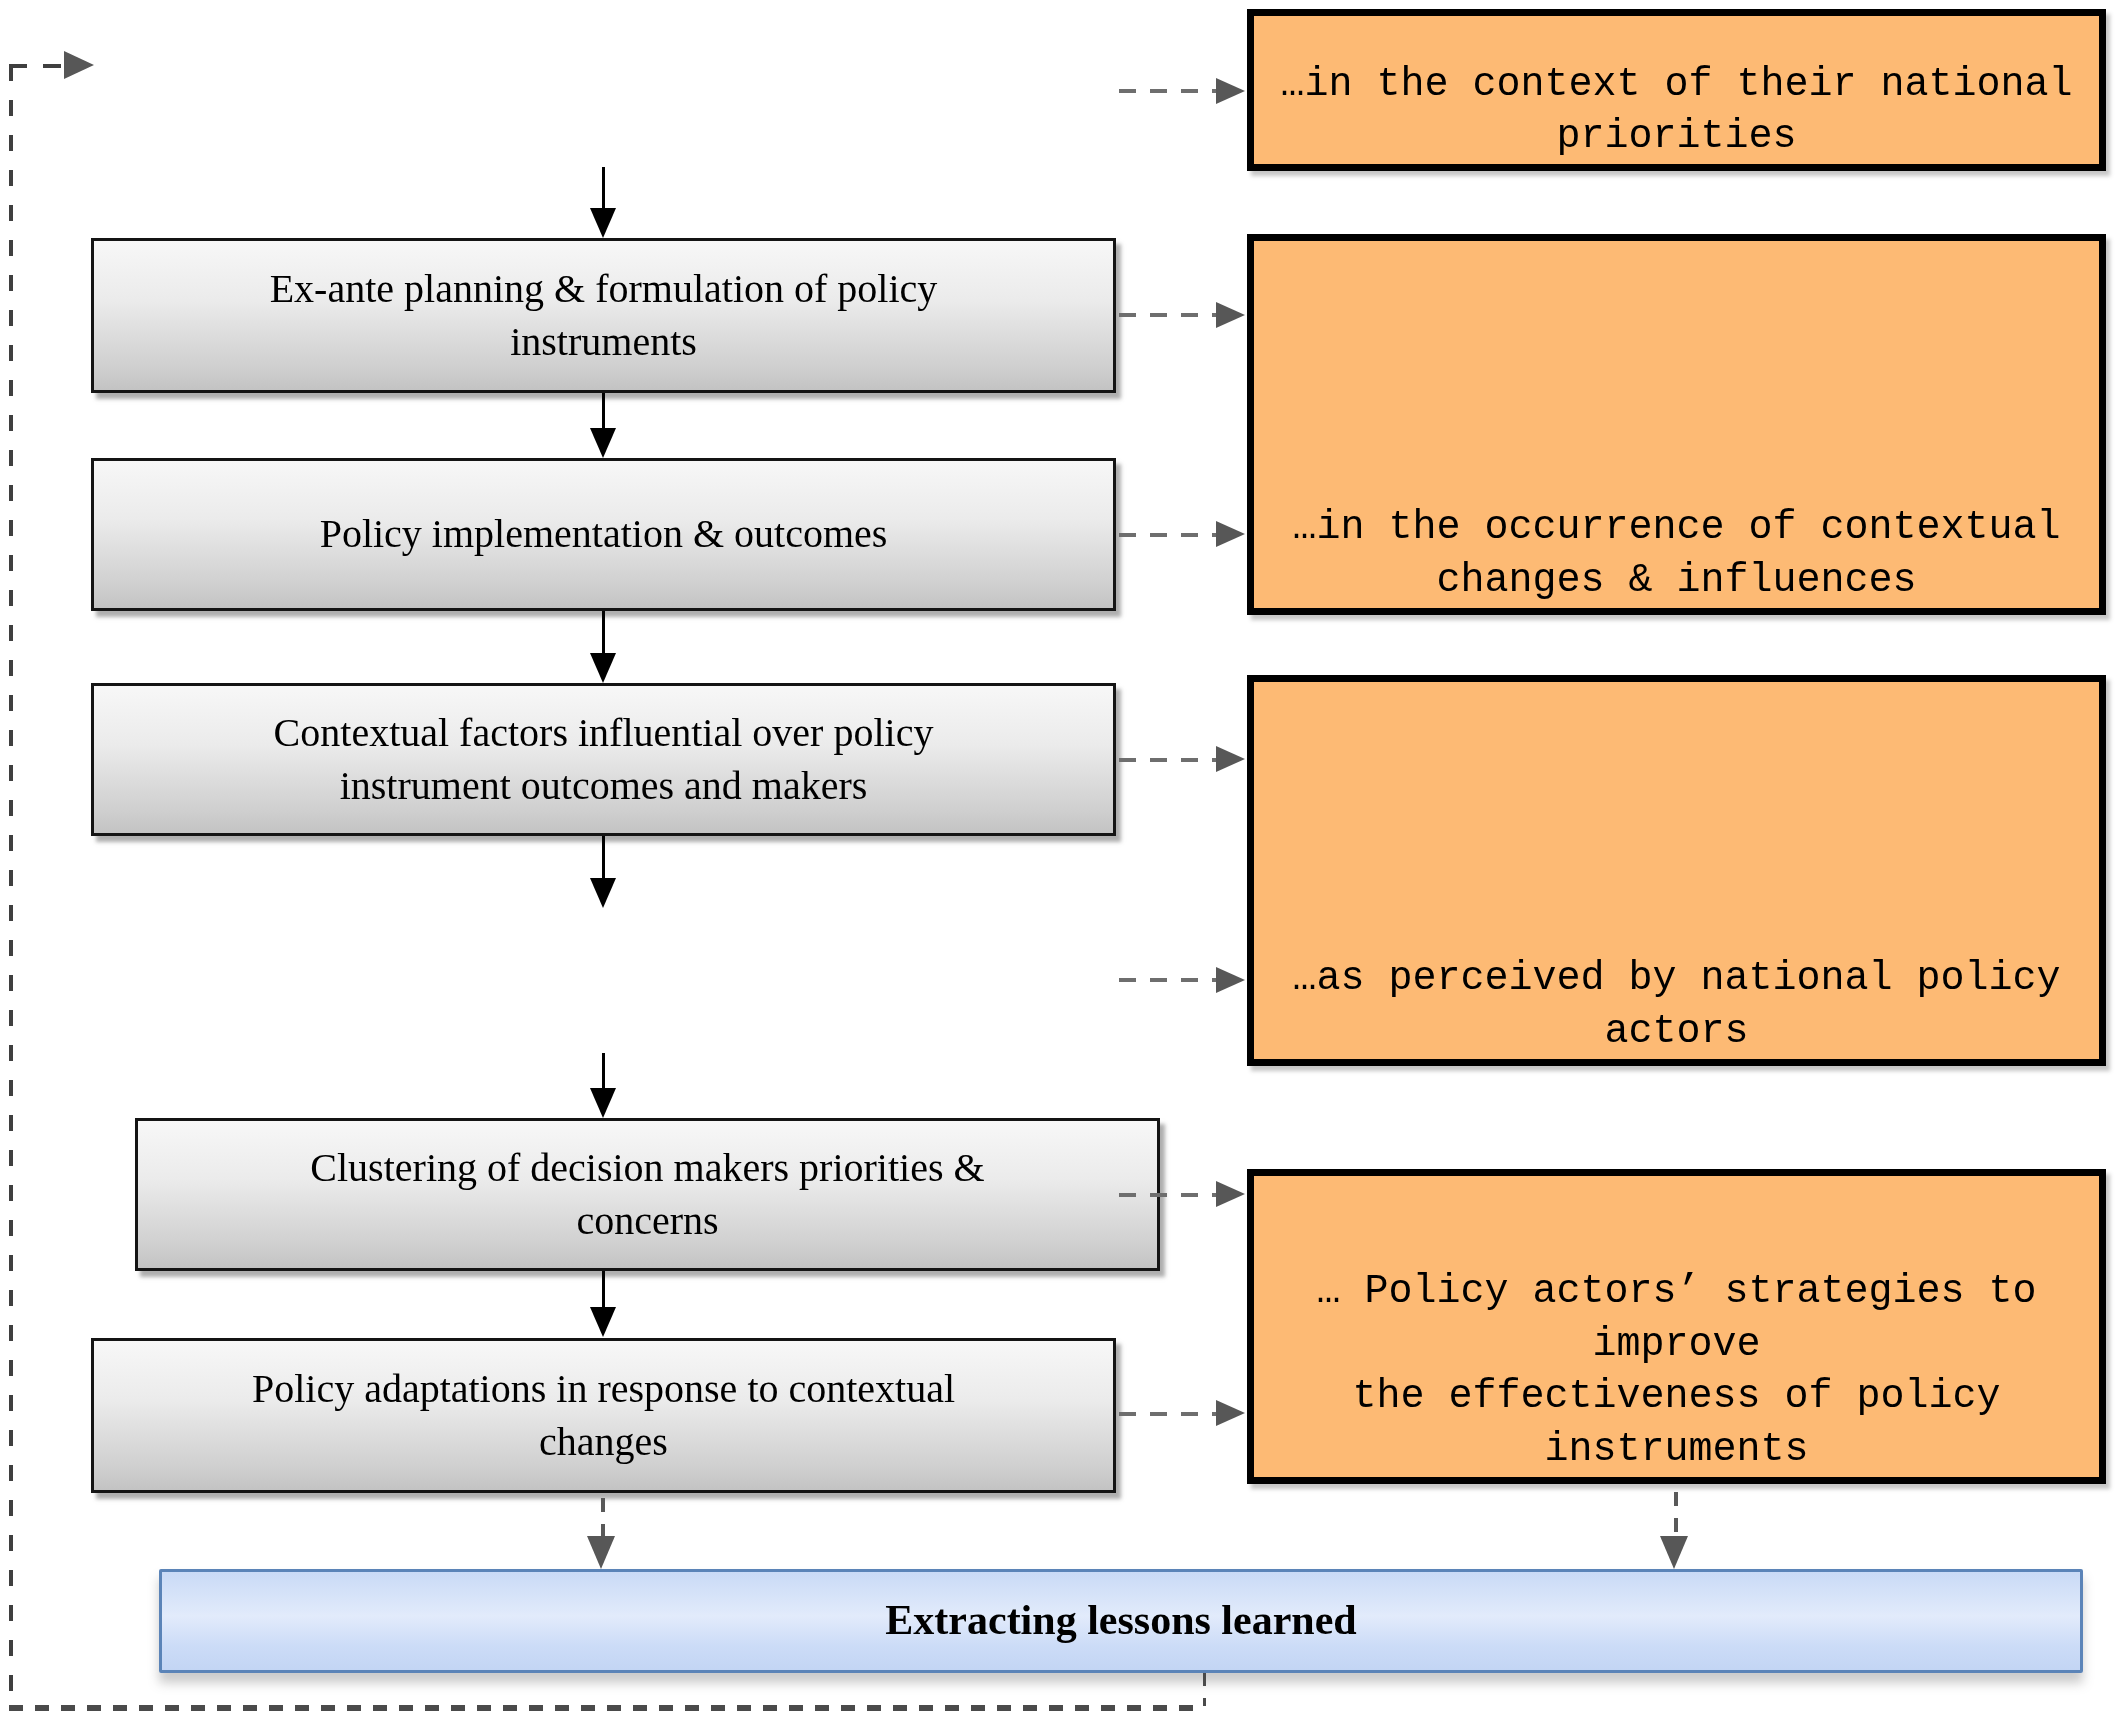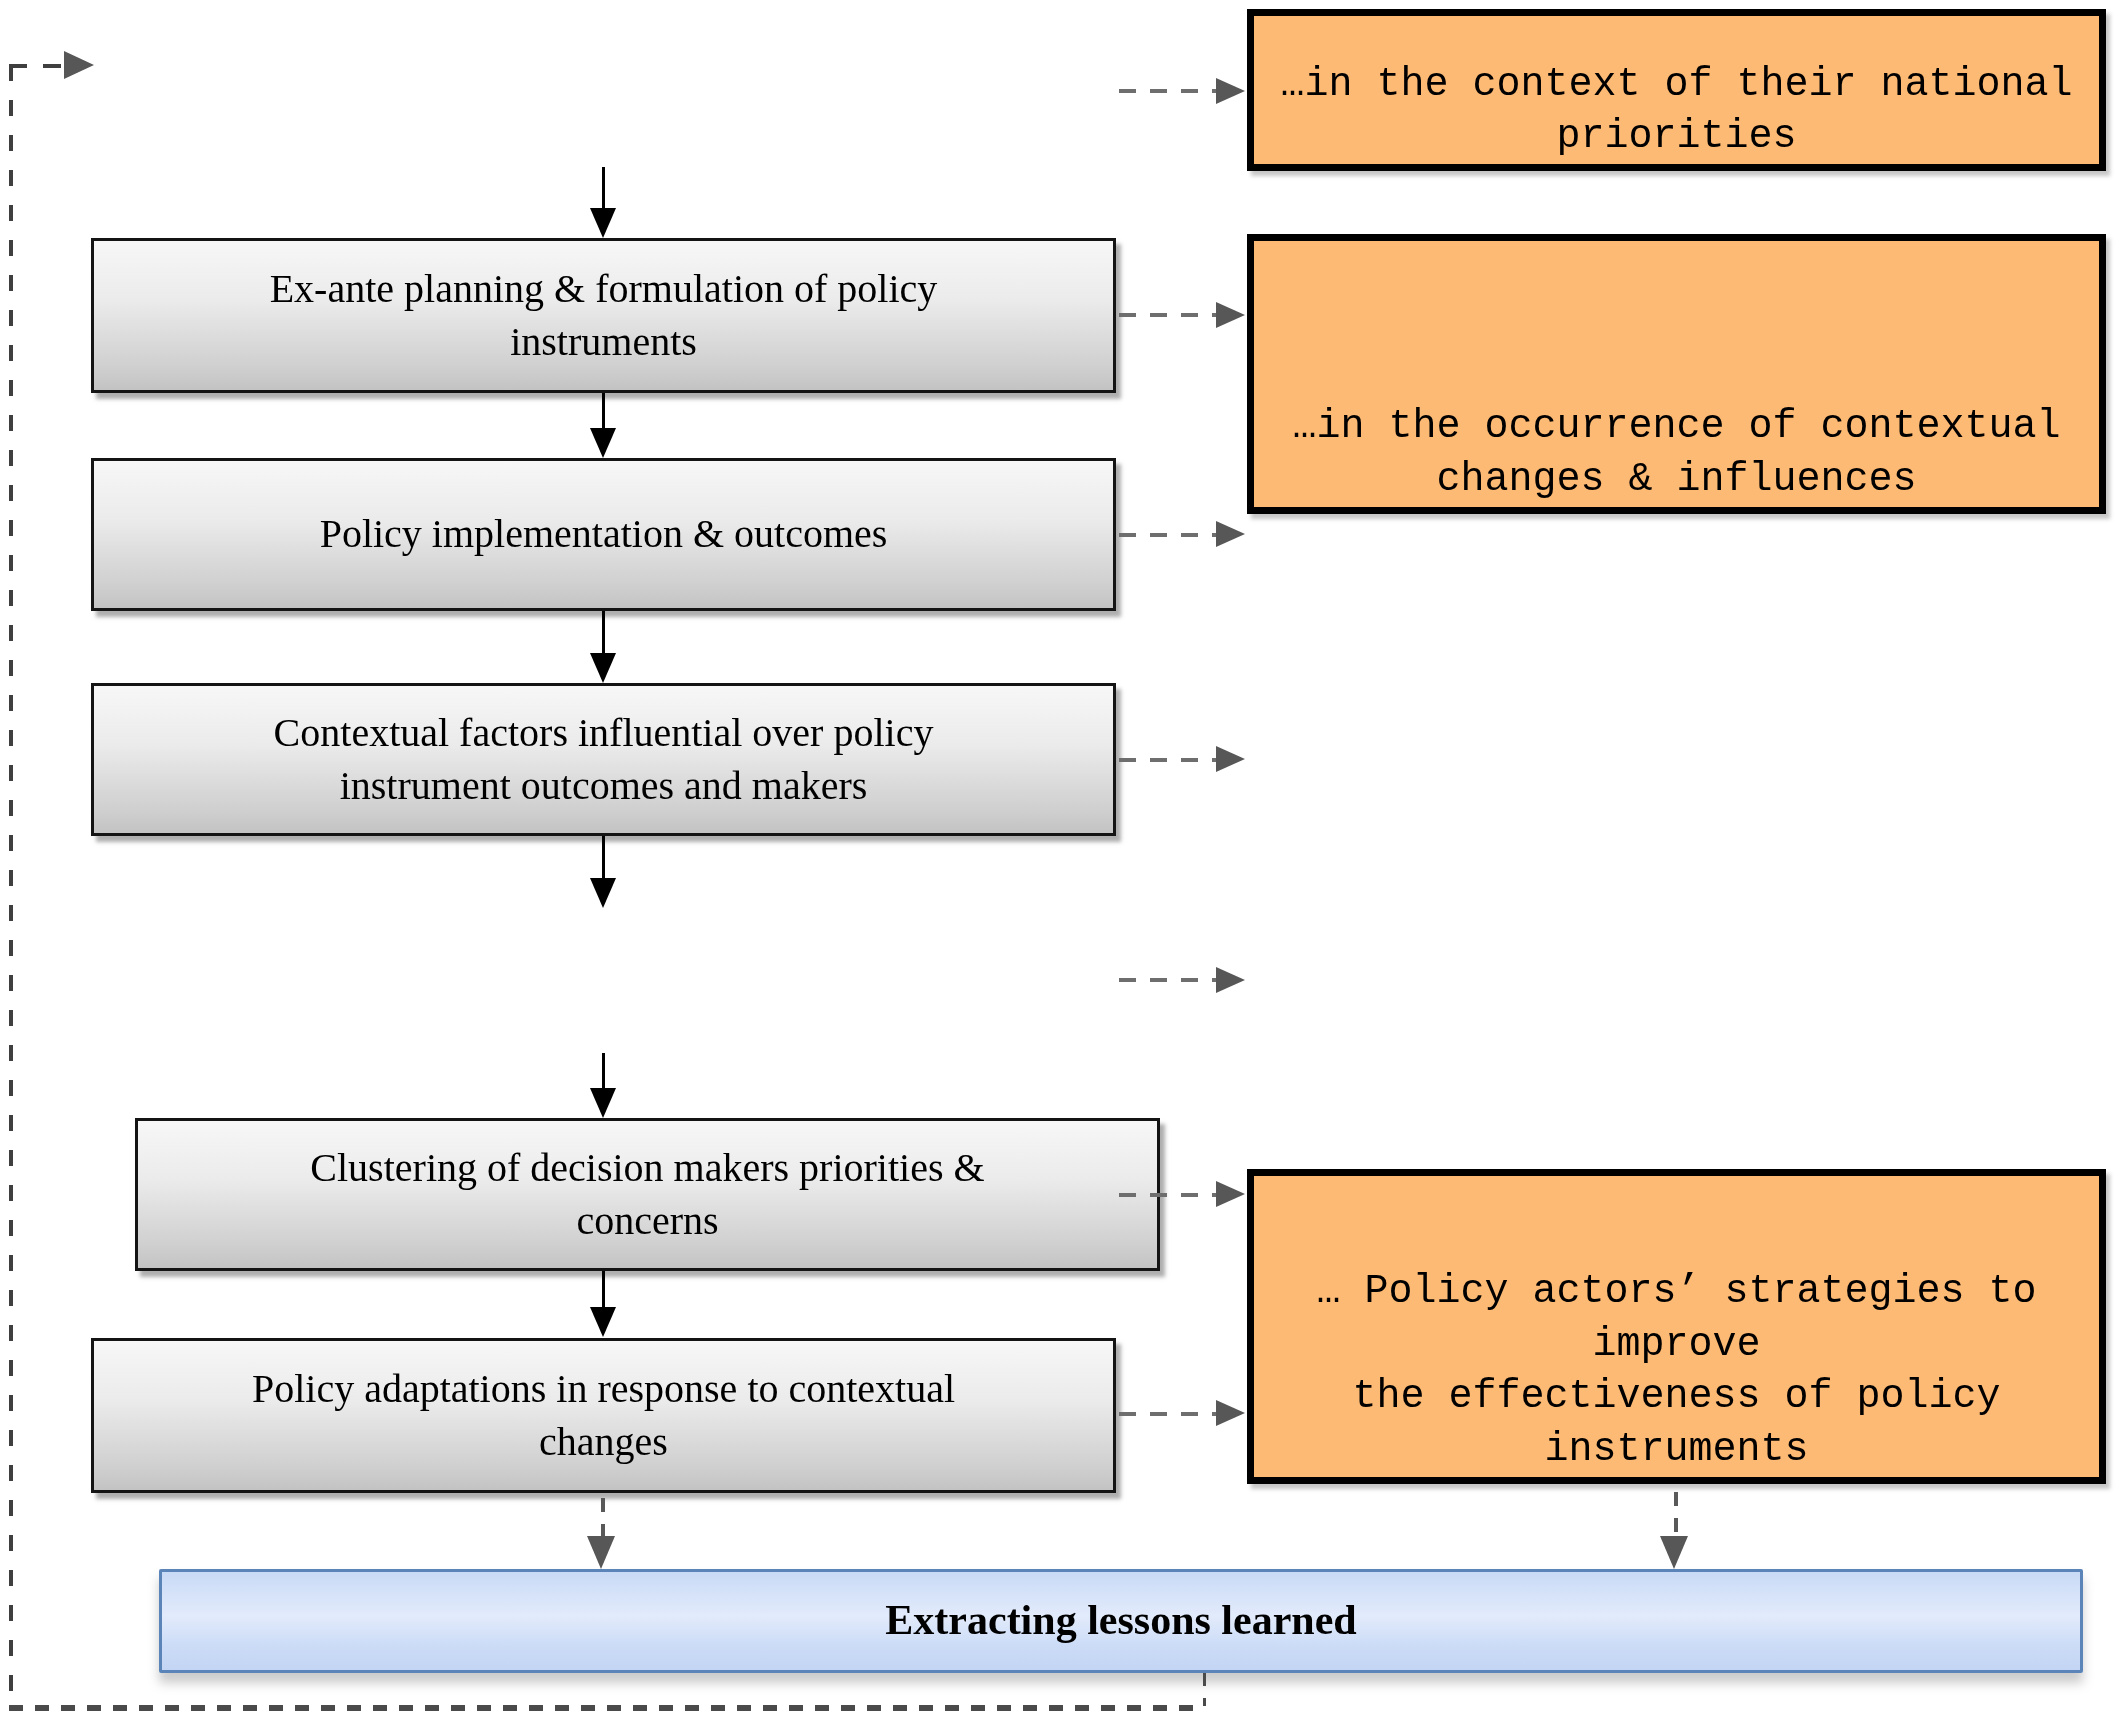--- a/index.html
+++ b/index.html
@@ -149,23 +149,27 @@
   <div class="varrow-head" style="top:878px;"></div>
   <div class="varrow-line" style="top:1053px;height:37px;"></div>
   <div class="varrow-head" style="top:1088px;"></div>
   <div class="varrow-line" style="top:1271px;height:38px;"></div>
   <div class="varrow-head" style="top:1307px;"></div>
 
   <div class="abox" style="top:9.1px;height:162px;">
     <div class="box-label">…in the context of their national
 priorities</div>
   </div>
-  <div class="abox" style="top:234px;height:280px;">
+  <div class="abox" style="top:234px;height:381px;">
     <div class="box-label">…in the occurrence of contextual
 changes &amp; influences</div>
+  </div>
+  <div class="abox" style="top:675px;height:391px;">
+    <div class="box-label">…as perceived by national policy
+actors</div>
   </div>
   <div class="abox" style="top:1169px;height:315px;">
     <div class="box-label">… Policy actors’ strategies to improve
 the effectiveness of policy
 instruments</div>
   </div>
 
   <div class="hdash" style="top:89px;"></div>
   <div class="hhead" style="top:78px;"></div>
   <div class="hdash" style="top:313px;"></div>

